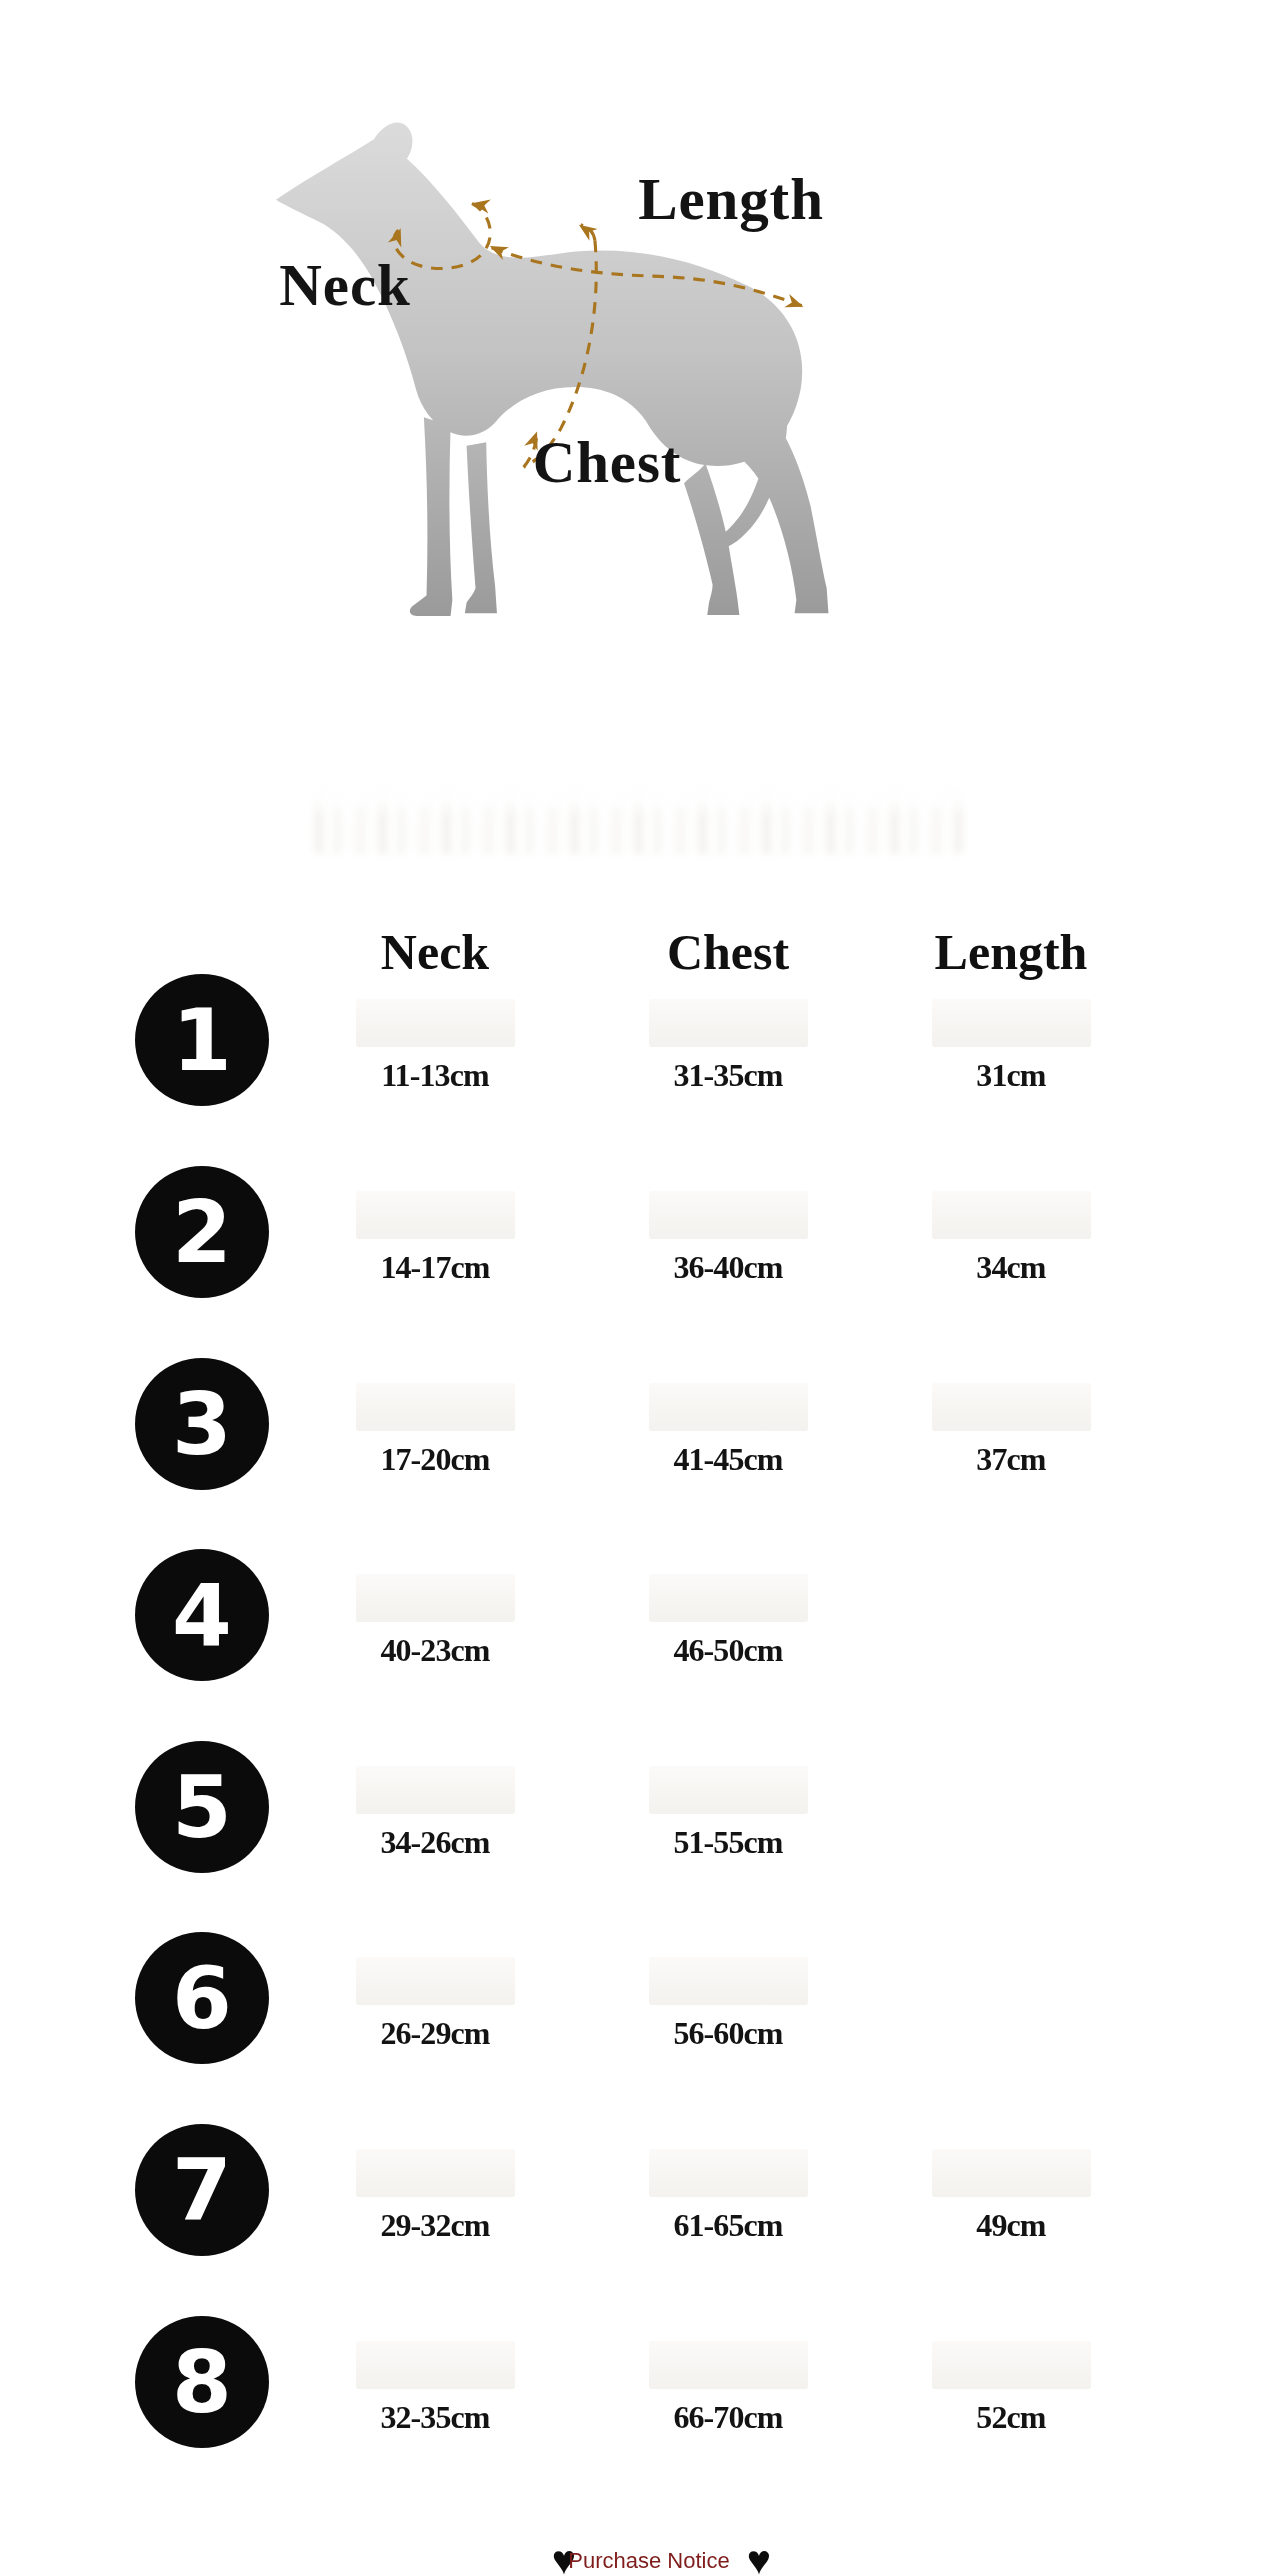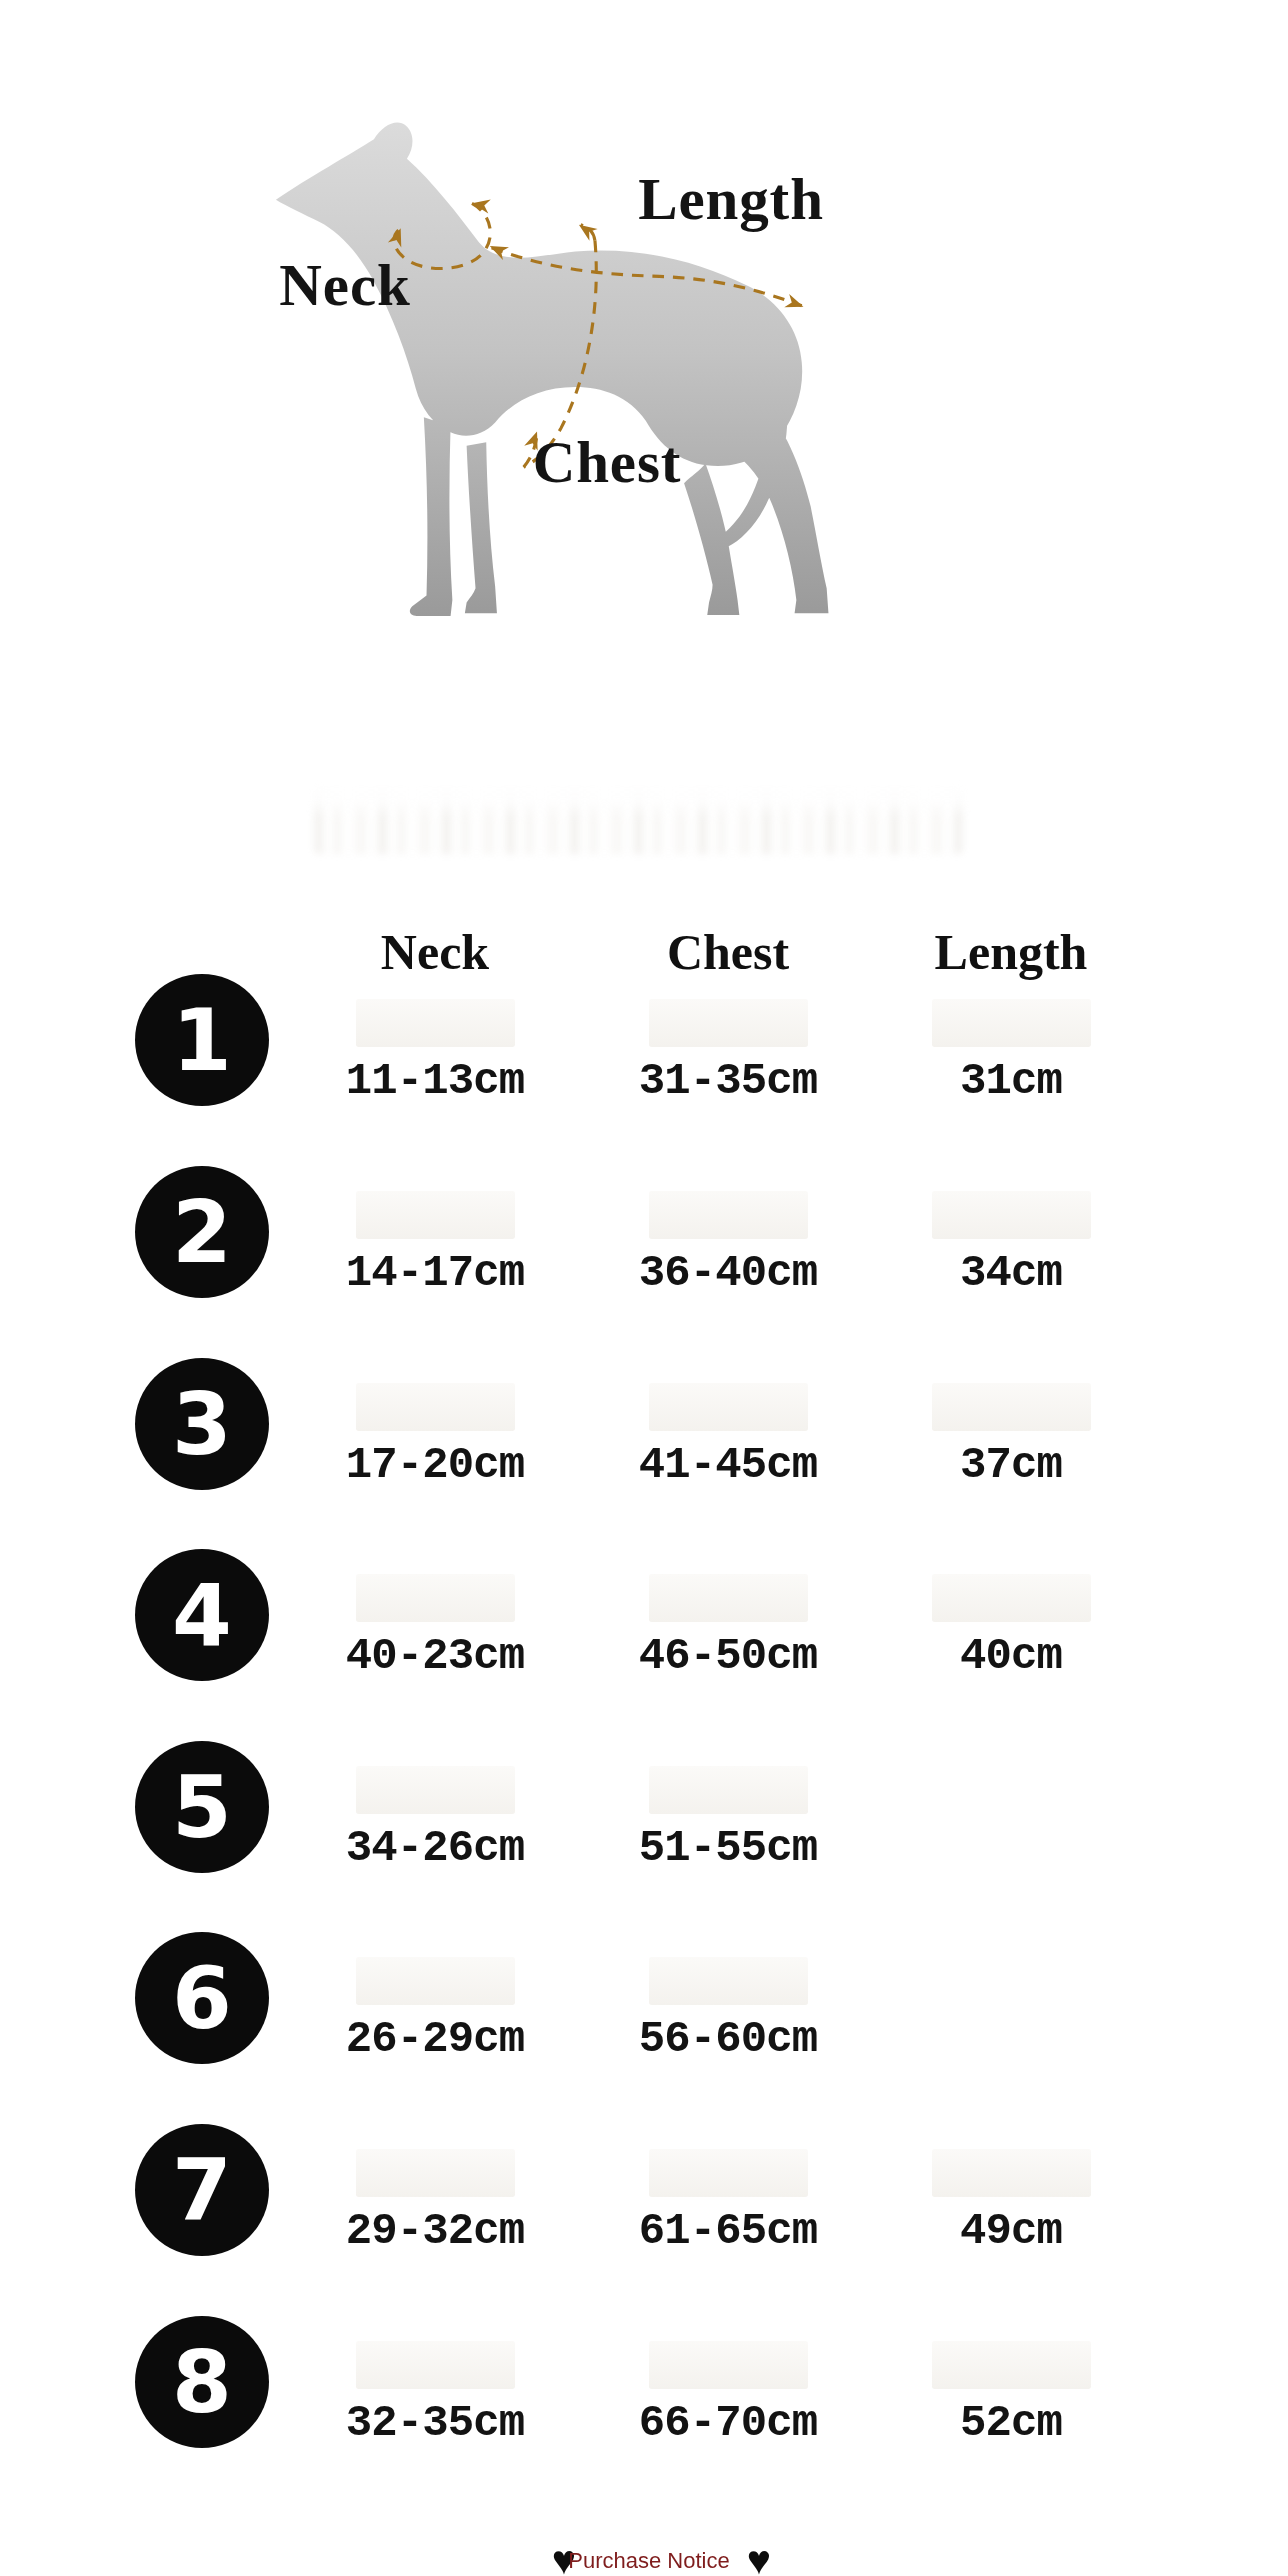--- a/index.html
+++ b/index.html
@@ -61,22 +61,22 @@
   }
   .cell {
     position:absolute; top:25px; width:250px; transform:translateX(-50%);
     text-align:center;
   }
   .ghost {
     width:159px; height:48px; margin:0 auto; border-radius:2.7px;
     background:linear-gradient(180deg,#fbfaf8 0%,#f4f2ee 100%);
   }
   .val {
-    margin-top:11.6px; font-family:Liberation Mono, monospace;
-    font-weight:700; font-size:44px; line-height:1; color:#131313;
+    margin-top:11.6px; font-family:Liberation Serif, serif;
+    font-weight:700; font-size:32px; line-height:1; color:#131313;
     letter-spacing:-0.9px; white-space:nowrap;text-align:center;
   }
 
   
   .purchase-bar { position:absolute; left:0; top:2536px; width:100%; height:53px; }
   .heart { position:absolute; transform:translateX(-50%); font-size:41px; line-height:1; color:#0d0d0d; }
   .heart-left  { left:564px; top:3.6px; }
   .heart-right { left:759px; top:3.6px; }
   .purchase-text {
     position:absolute; left:649px; top:11.6px; transform:translateX(-50%);
@@ -215,24 +215,20 @@
         <span>4</span>
       </div>
     <div class="cell col-neck">
         <div class="ghost"></div>
         <div class="val">40-23cm</div>
       </div>
     <div class="cell col-chest">
         <div class="ghost"></div>
         <div class="val">46-50cm</div>
       </div>
-    <div class="cell col-length">
-        <div class="ghost"></div>
-        <div class="val">40cm</div>
-      </div>
   </div>
   <div class="t-row">
     <div class="num-badge">
         <span>5</span>
       </div>
     <div class="cell col-neck">
         <div class="ghost"></div>
         <div class="val">34-26cm</div>
       </div>
     <div class="cell col-chest">

